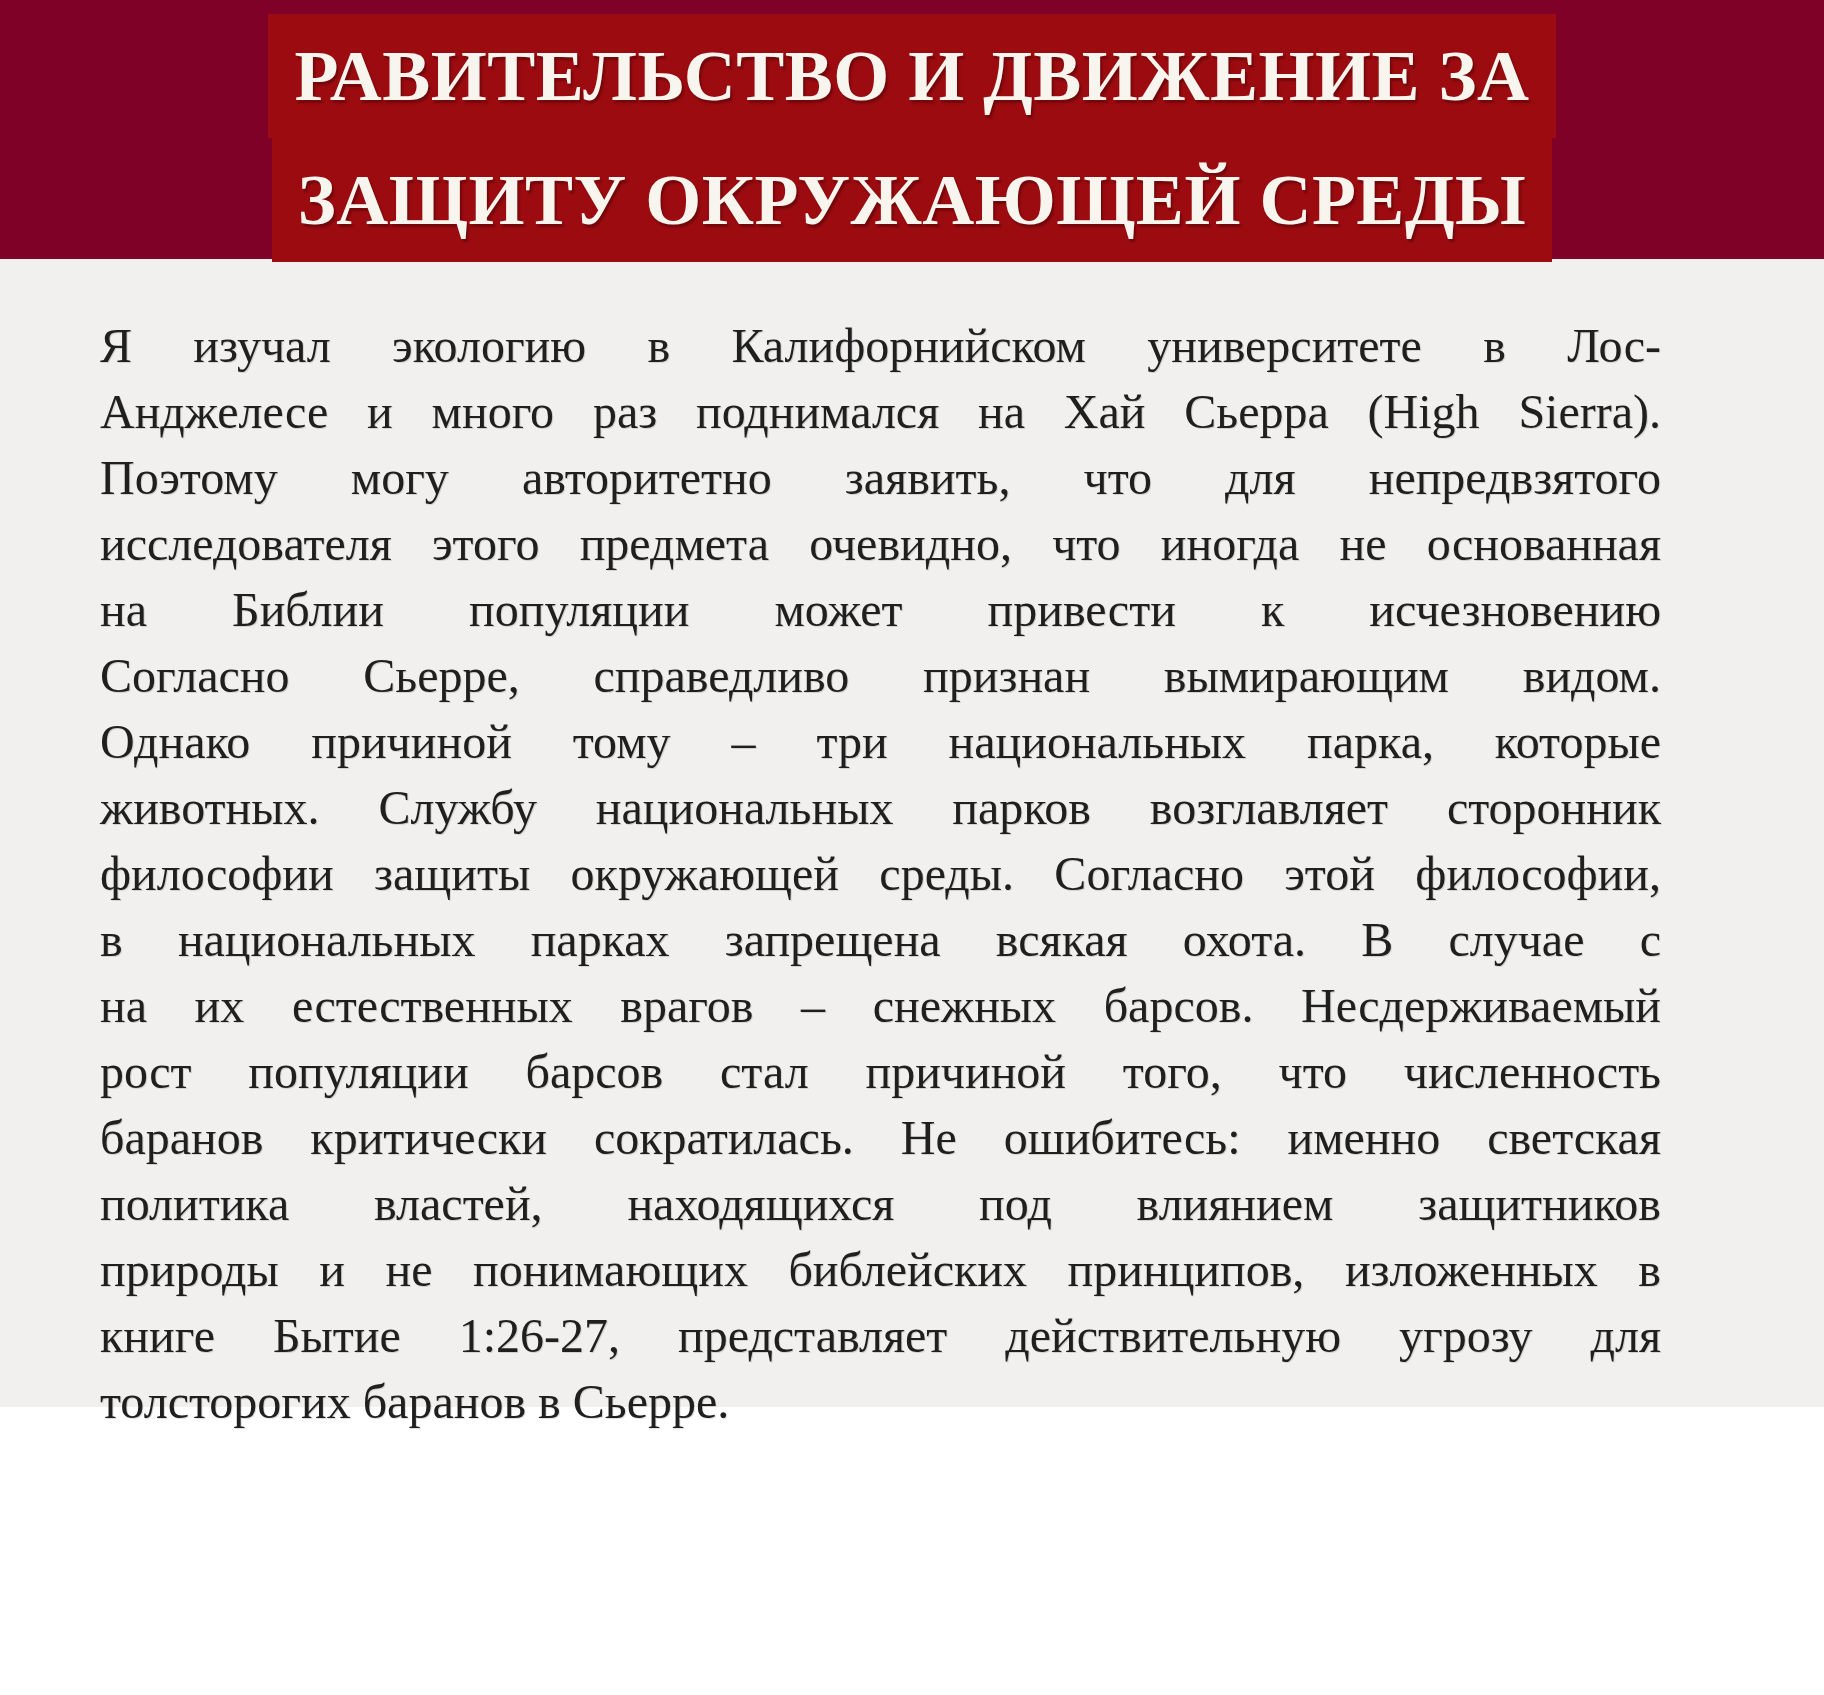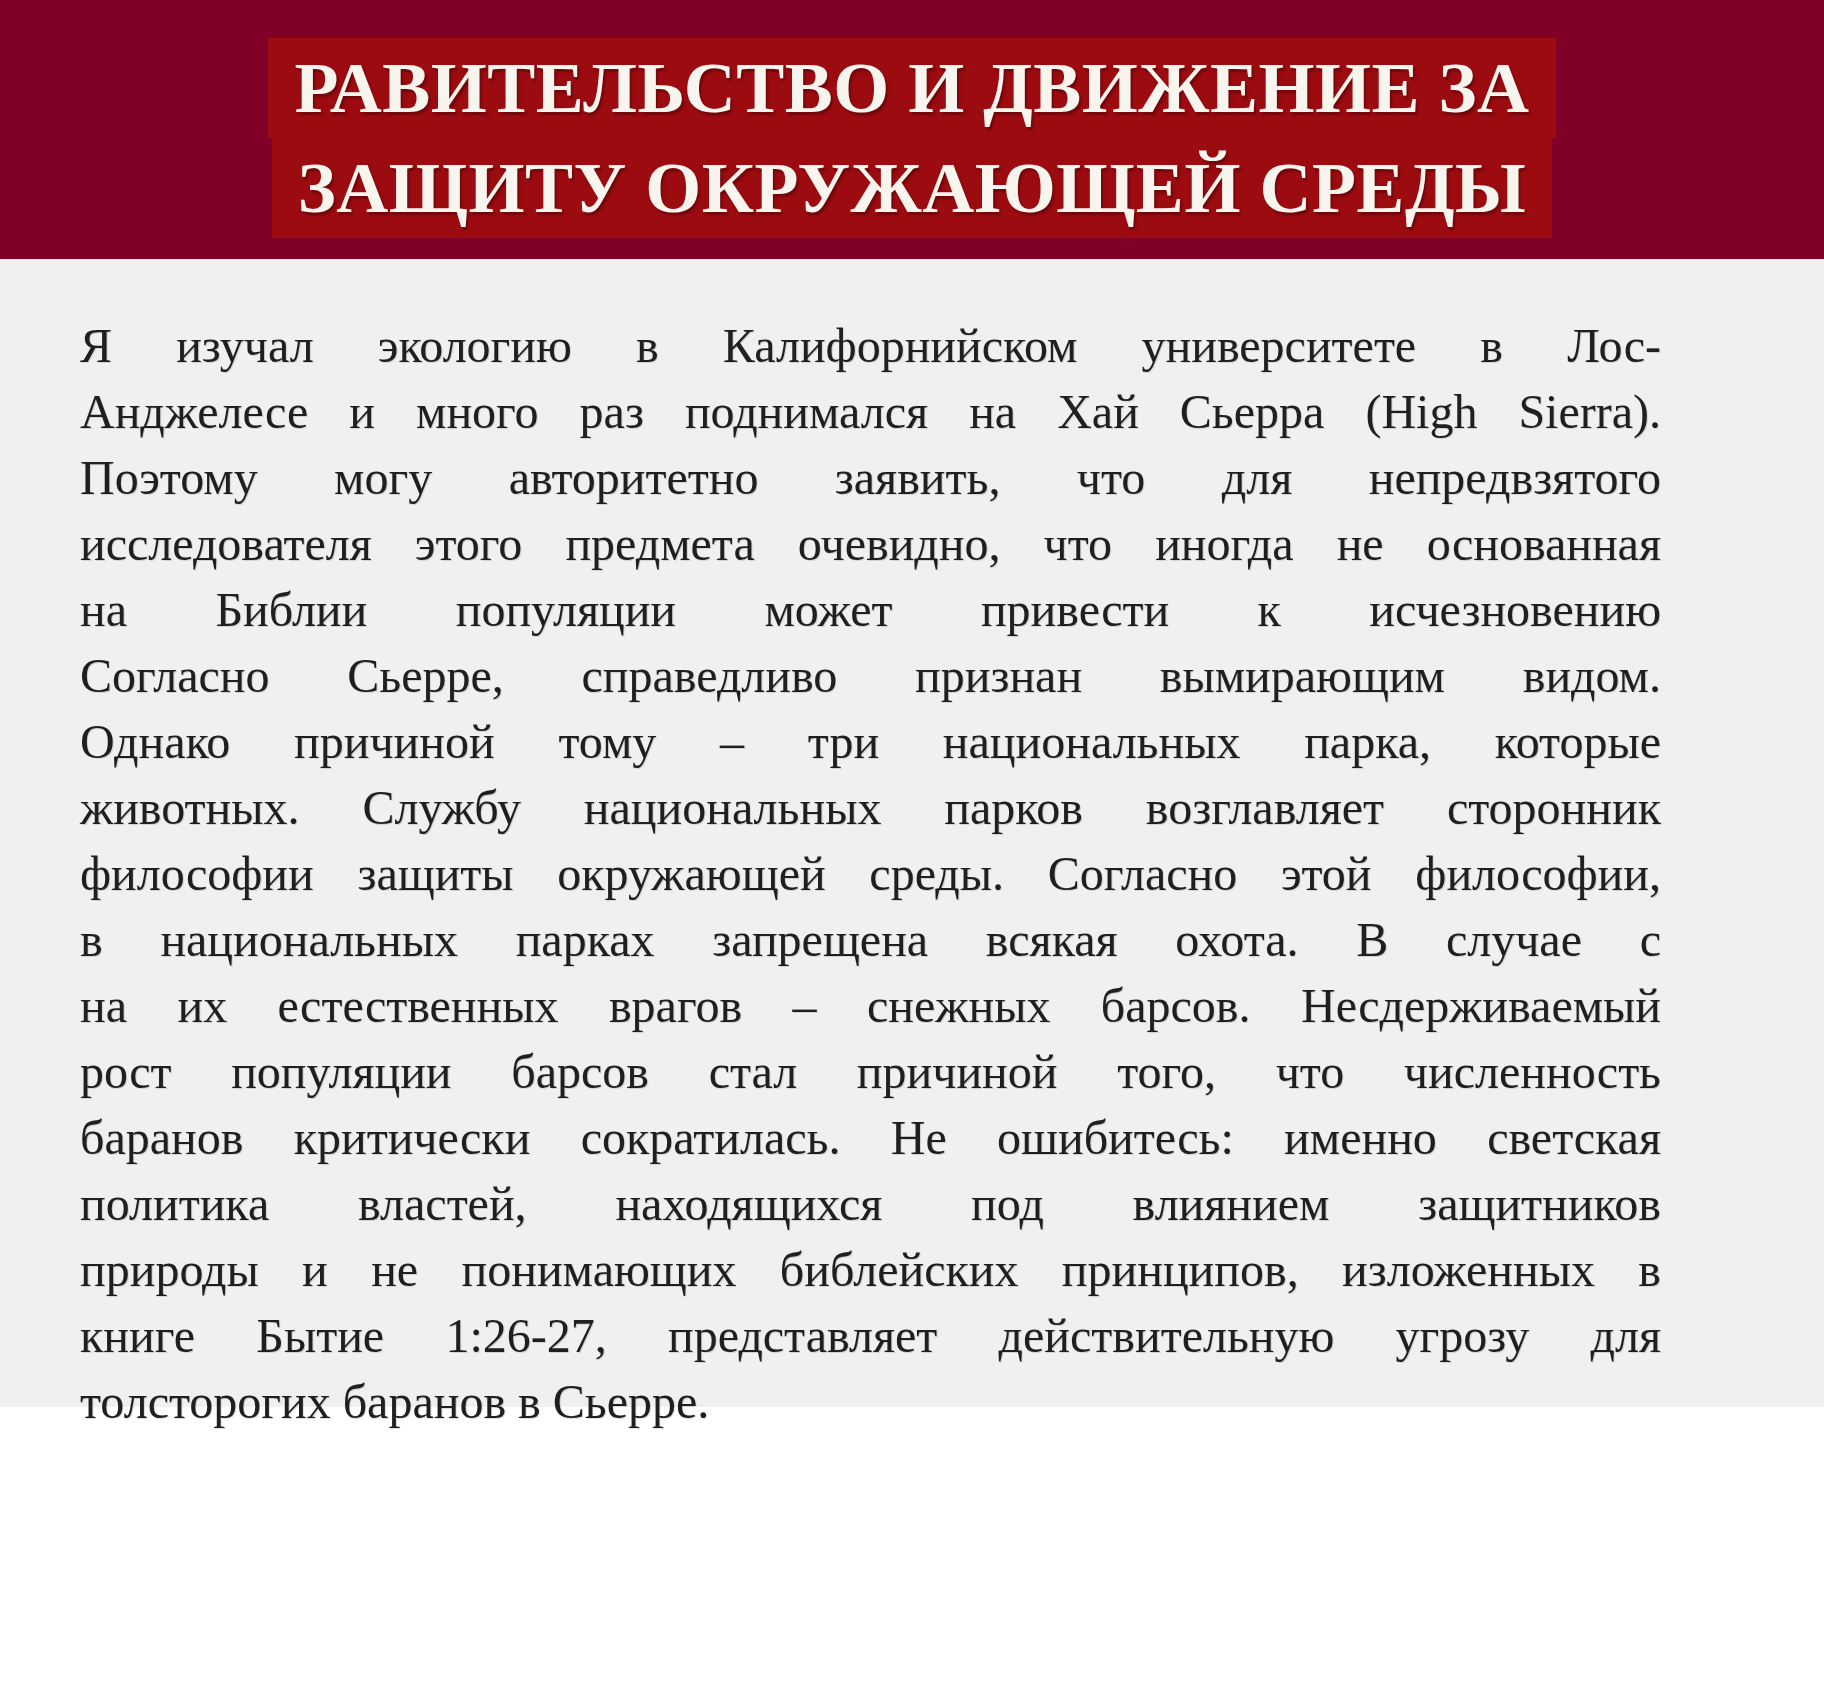--- a/index.html
+++ b/index.html
@@ -33,31 +33,31 @@
     justify-content: center;
     padding-top: 16px;
   }
   .title-line {
     display: inline-block;
     background: var(--highlight-bg);
     color: var(--title-color);
     font-weight: bold;
     font-size: 72px;
     line-height: 92px;
-    padding: 4px 26px;
+    padding: 16px 26px;
     letter-spacing: 0.5px;
     white-space: nowrap;
     text-align: center;
     text-shadow: 2px 3px 2px rgba(40, 0, 0, 0.35);
   }
   .article {
     width: 100%;
     height: 1148px;
     background: var(--body-bg);
-    padding: 54px 163px 0 80px;
+    padding: 54px 163px 0 100px;
   }
   .text-line {
     color: var(--text-color);
     font-size: 48px;
     line-height: 66px;
     text-align: justify;
     text-align-last: justify;
     white-space: normal;
     text-shadow: 1px 1px 0 rgba(120,120,120,0.25);
   }

